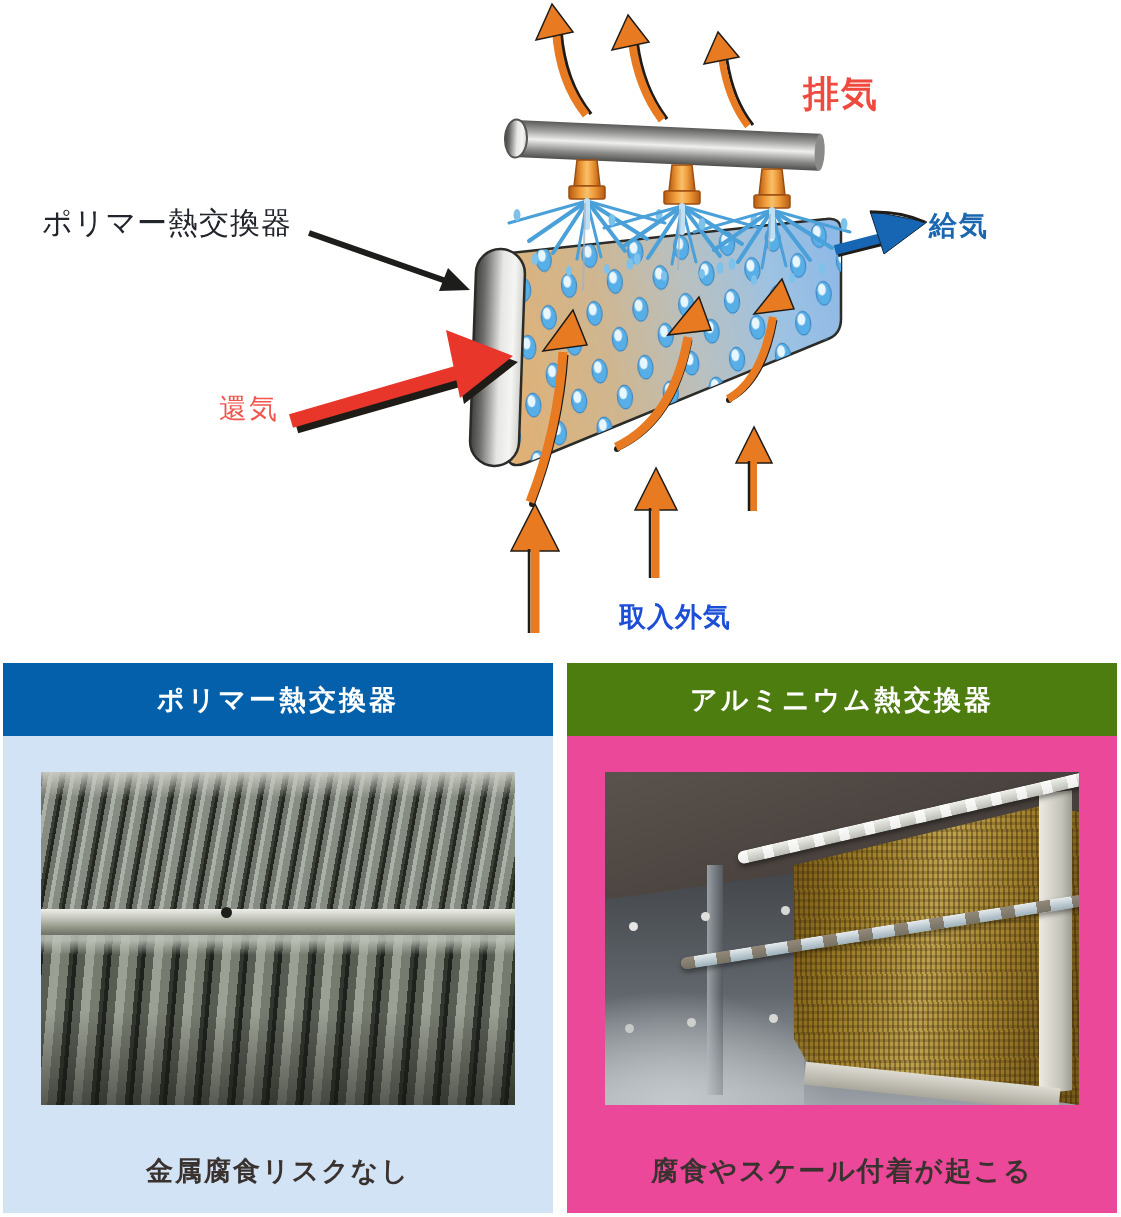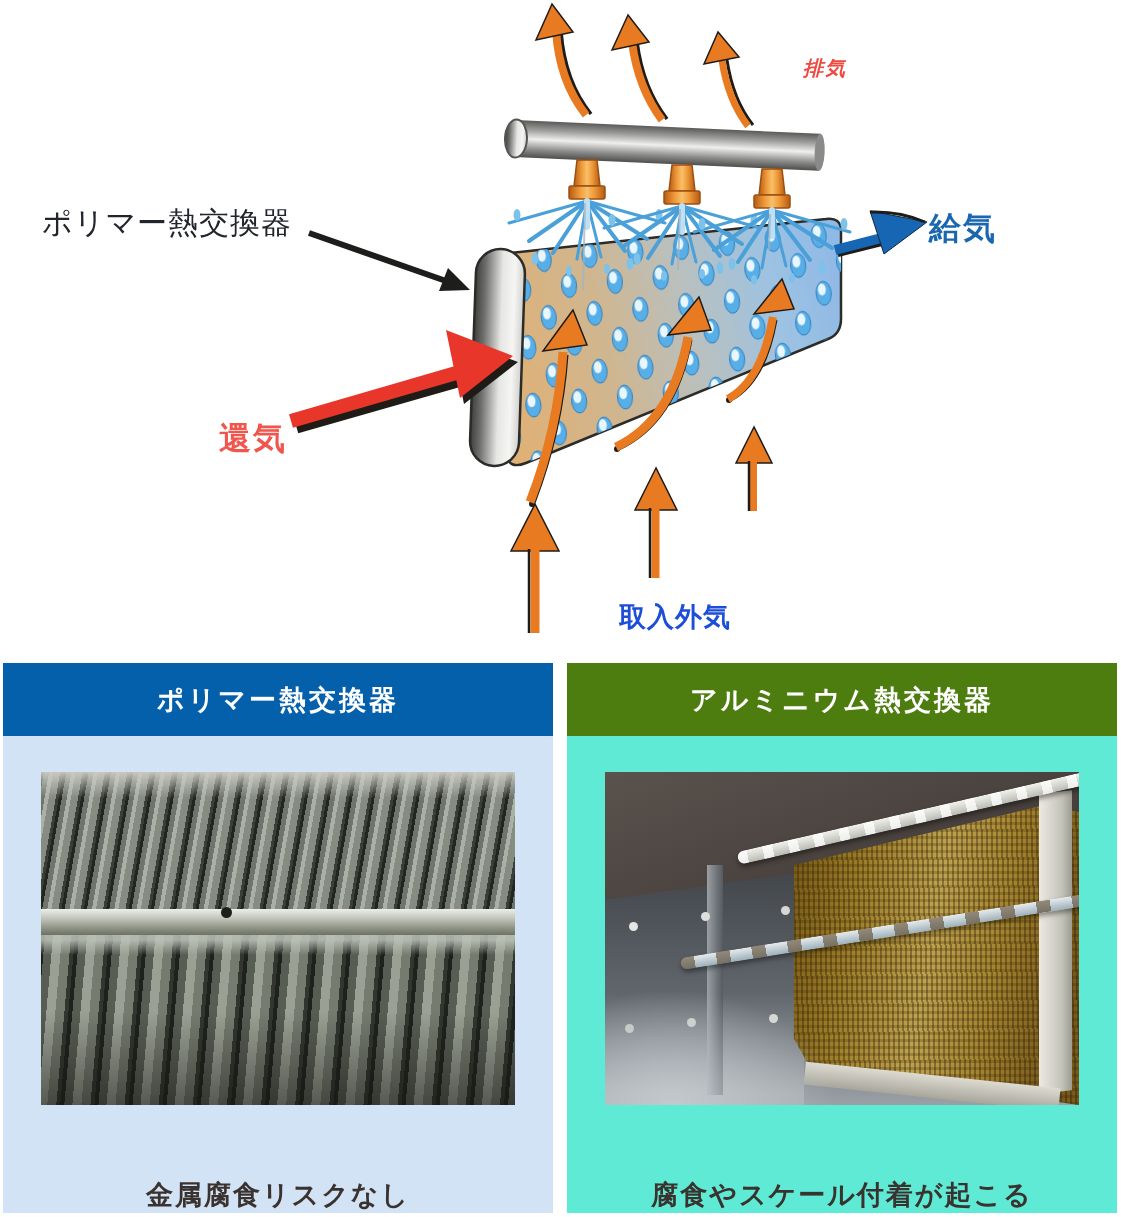--- a/index.html
+++ b/index.html
@@ -6,32 +6,32 @@
   body{
     width:1121px;height:1217px;background:#ffffff;
     font-family:"Liberation Sans", sans-serif;
     position:relative;overflow:hidden;
   }
   
   .diagram-section{position:relative;width:1121px;height:634px;}
   .diagram-svg{position:absolute;left:0;top:0;}
   .dia-label{position:absolute;white-space:nowrap;line-height:1;}
   .lbl-polymer{left:42px;top:208px;font-size:30px;letter-spacing:1px;}
-  .lbl-exhaust{left:803px;top:58px;font-size:20px;font-weight:bold;letter-spacing:2px;font-style:italic;}
-  .lbl-supply{left:929px;top:212px;font-size:32px;font-weight:bold;letter-spacing:2px;}
-  .lbl-return{left:219px;top:422px;font-size:32px;font-weight:bold;letter-spacing:2px;}
+  .lbl-exhaust{left:803px;top:76px;font-size:36px;font-weight:bold;letter-spacing:2px;}
+  .lbl-supply{left:929px;top:212px;font-size:28px;font-weight:bold;letter-spacing:2px;}
+  .lbl-return{left:219px;top:395px;font-size:28px;font-weight:normal;letter-spacing:2px;}
   .lbl-outside{left:619px;top:604px;font-size:27px;font-weight:bold;letter-spacing:1px;}
   
   .panels{display:flex;gap:14px;margin:29px 4px 4px 3px;}
   .panel{flex:1;height:550px;display:flex;flex-direction:column;}
   .panel-header{height:73px;display:flex;align-items:center;justify-content:center;}
   .panel-title{color:#ffffff;font-size:27px;font-weight:bold;letter-spacing:3px;}
   .panel-body{flex:1;display:flex;flex-direction:column;align-items:center;}
   .photo{width:474px;height:333px;margin-top:36px;position:relative;overflow:hidden;}
-  .caption-zone{flex:1;display:flex;align-items:flex-end;justify-content:center;}
+  .caption-zone{flex:1;display:flex;align-items:flex-start;justify-content:center;margin-top:48px;}
   .caption{font-size:27px;font-weight:600;color:#3a322f;letter-spacing:2px;}
   
   .photo-polymer{background:#c6c8c1;}
   .tubes-top{position:absolute;left:0;right:0;top:0;height:41%;
     background-image:
       linear-gradient(180deg, rgba(202,204,196,.95) 0px, rgba(202,204,196,0) 26px),
       repeating-linear-gradient(100deg, #23261f 0 3px, #6f746c 3px 8px, #aab0a6 8px 12px, #878c82 12px 19px, #3a3e36 19px 22px);}
   .metal-bar{position:absolute;left:0;right:0;top:41%;height:8%;
     background:linear-gradient(180deg,#eceee8 0%,#c3c6bd 35%,#949889 70%,#6d7166 100%);}
   .bar-hole{position:absolute;left:38%;top:40.5%;width:11px;height:11px;border-radius:50%;background:#1c1f1a;}
@@ -259,21 +259,21 @@
       <div class="caption-zone">
         <span class="caption">金属腐食リスクなし</span>
       </div>
     </div>
   </div>
 
   <div class="panel">
     <div class="panel-header" style="background-color: #4d7c0f;">
       <span class="panel-title">アルミニウム熱交換器</span>
     </div>
-    <div class="panel-body" style="background-color: #5eead4;">
+    <div class="panel-body" style="background-color: #ec4899;">
       <div class="photo photo-alu" aria-label="corroded-aluminum-heat-exchanger-photo">
         <div class="duct-ceiling"></div>
         <div class="duct-wall"></div>
         <div class="wall-post"></div>
         <div class="wall-bolts"></div>
         <div class="coil-face"></div>
         <div class="coil-frame-right"></div>
         <div class="coil-frame-bottom"></div>
         <div class="scale-pipe-upper"></div>
         <div class="scale-pipe-lower"></div>

